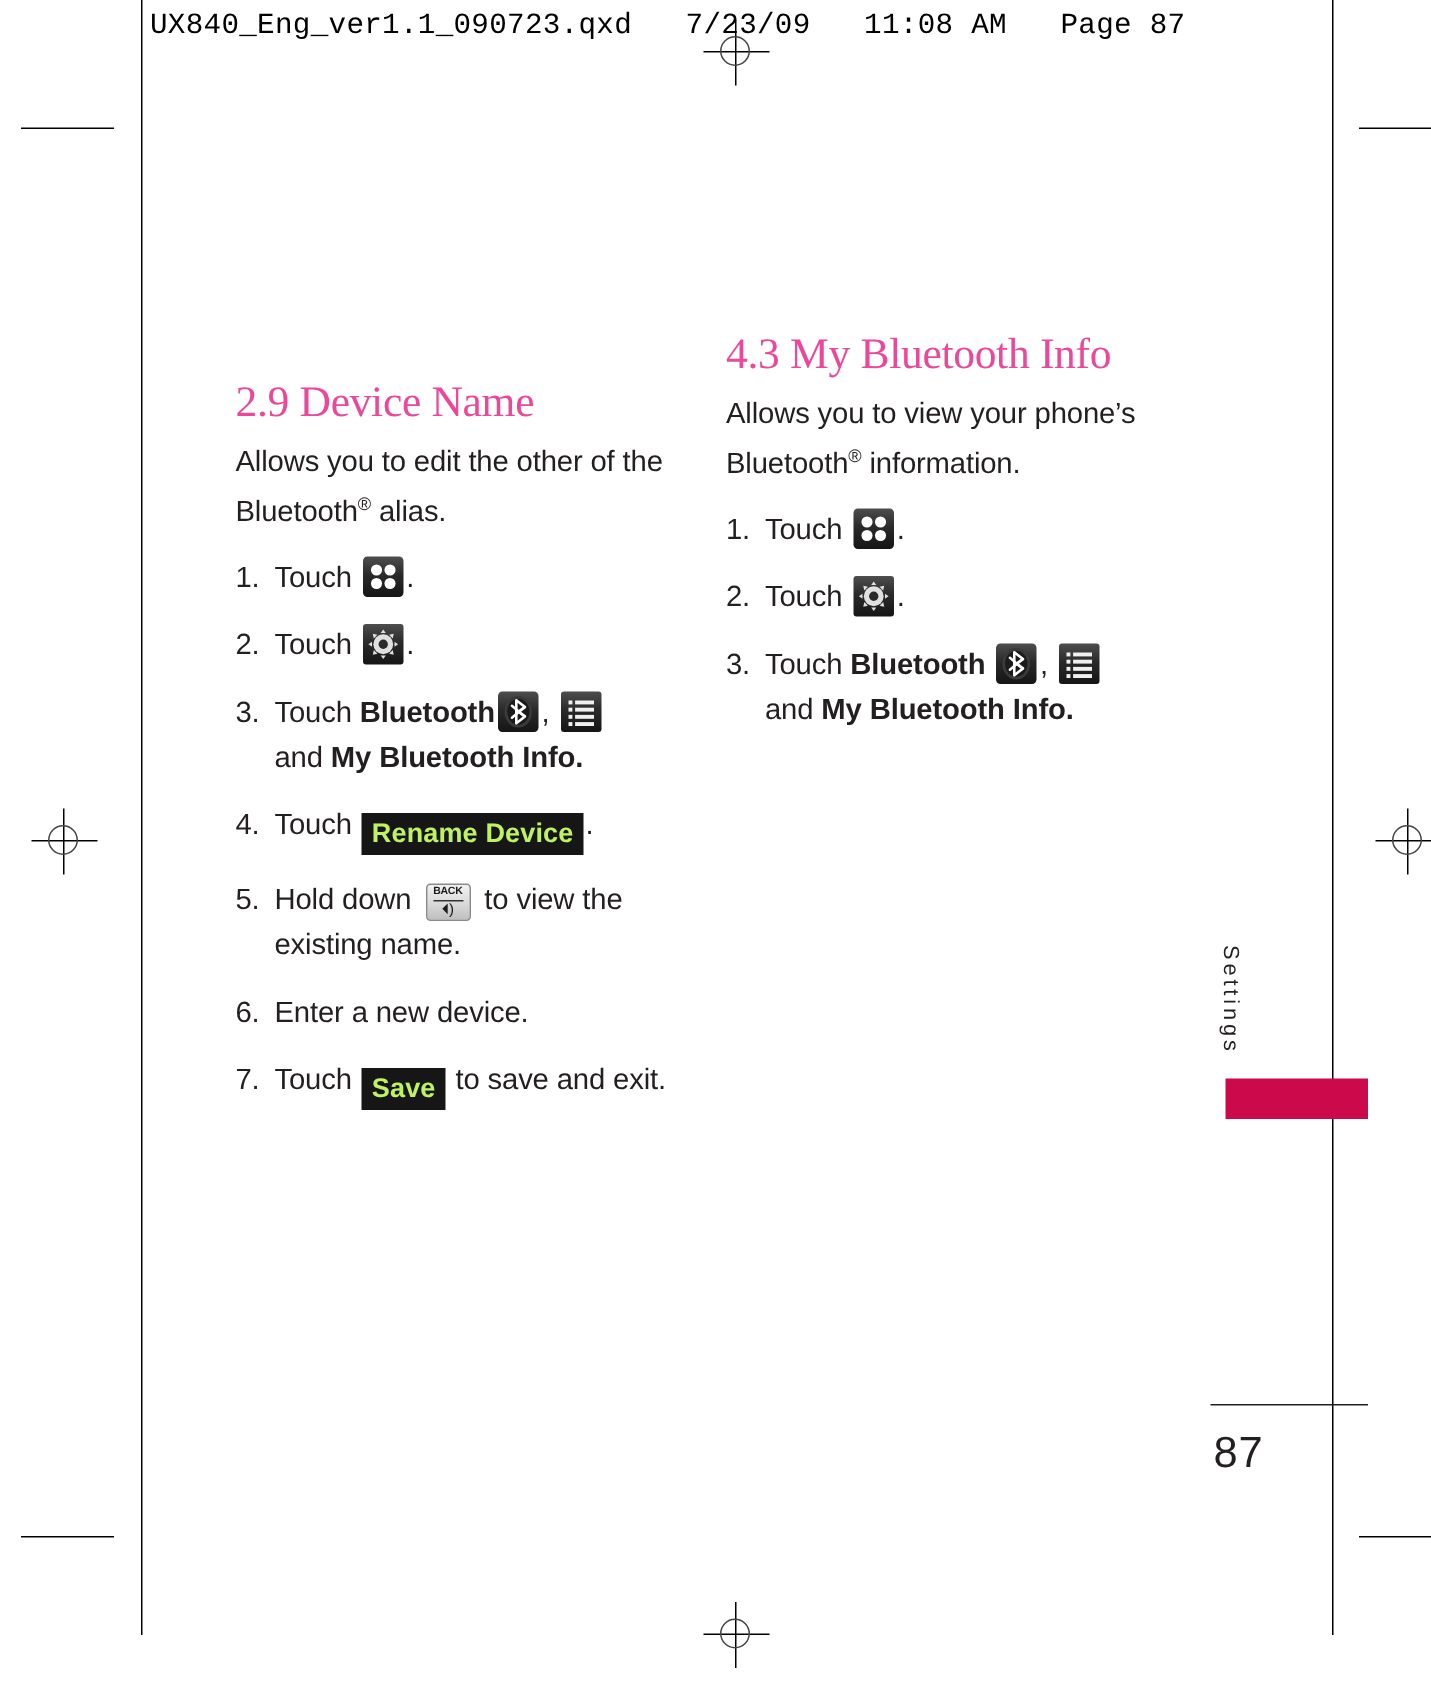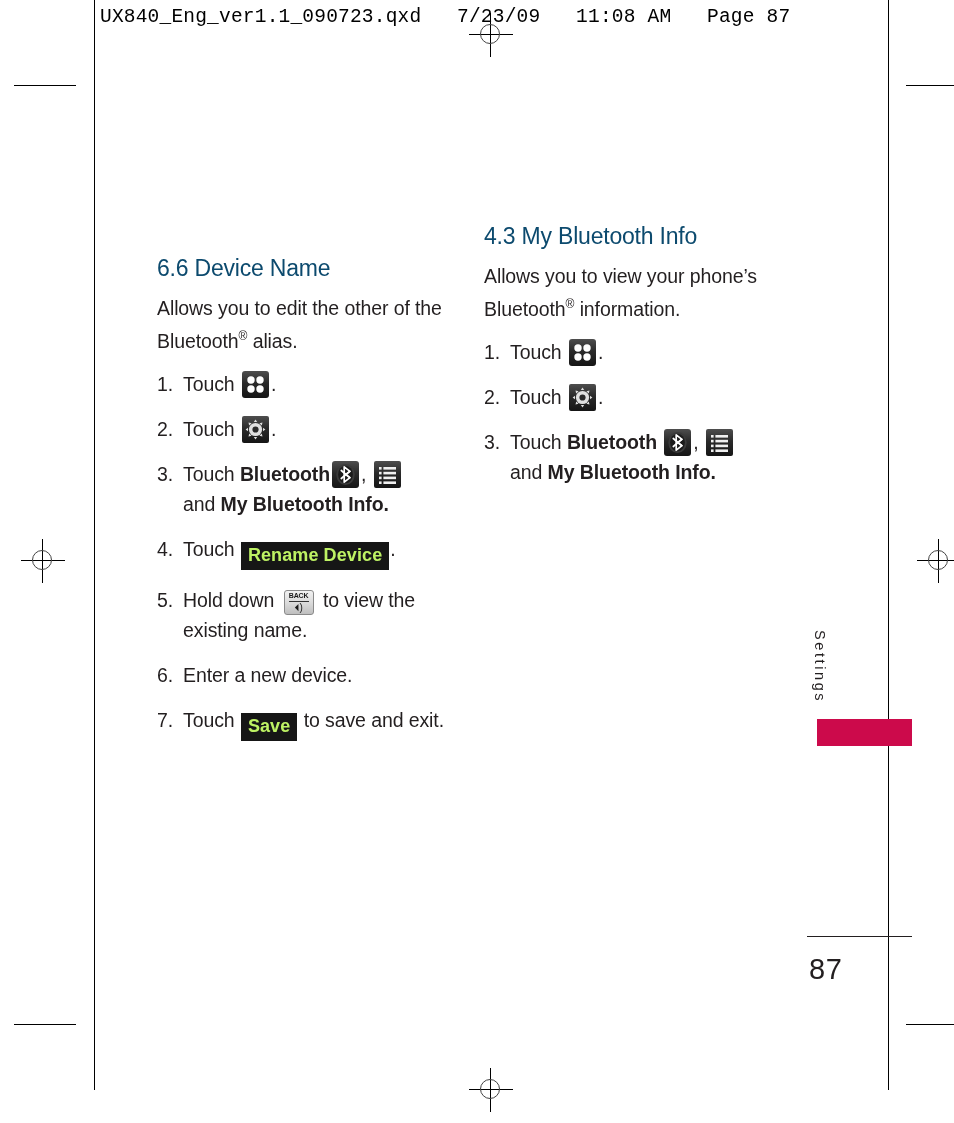--- a/index.html
+++ b/index.html
@@ -90,26 +90,27 @@
     margin-bottom: 1px;
   }
   .note-body {
     font-size: 15.2px;
     line-height: 21.5px;
     color: #231f20;
   }
 
   
   h2.section-title {
-    color: #0c4a6e;
-    font-size: 23px;
+    color: #ec4899;
+    font-size: 29px;
     font-weight: normal;
     margin: 26px 0 12px 0;
     line-height: 28px;
     letter-spacing: -0.2px;
+    font-family: Liberation Serif, serif;
   }
   .col-right h2.section-title { margin-top: 0; }
 
   p.body-text {
     font-size: 19.5px;
     line-height: 28px;
     margin: 0 0 14px 0;
     letter-spacing: -0.1px;
   }
 
@@ -275,21 +276,21 @@
     <div class="cv"></div>
       <div class="ch"></div>
       <div class="circ"></div>
   </div>
 
   <div class="header">UX840_Eng_ver1.1_090723.qxd   7/23/09   11:08 AM   Page 87</div>
 
   <div class="col-left">
 
 
-    <h2 class="section-title">6.6 Device Name</h2>
+    <h2 class="section-title">2.9 Device Name</h2>
 
     <p class="body-text">
       <span>Allows you to edit the other of the Bluetooth</span><span class="sup">®</span><span> alias.</span>
     </p>
 
     <ol class="steps">
 
       <li>
         <span class="num">1.</span>
         <span>Touch</span>

